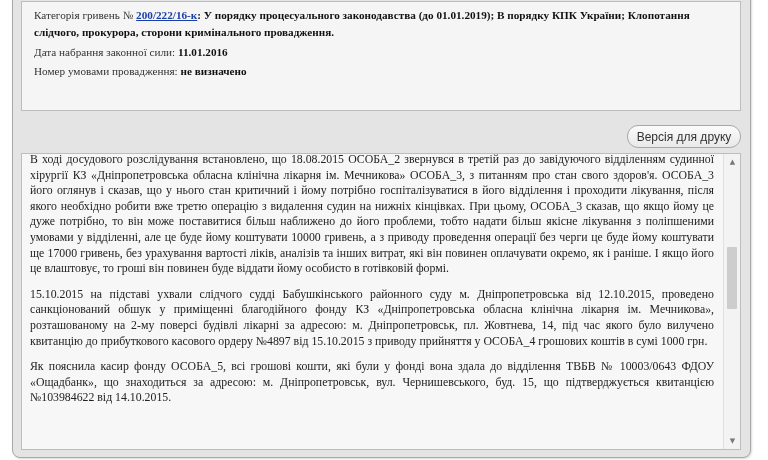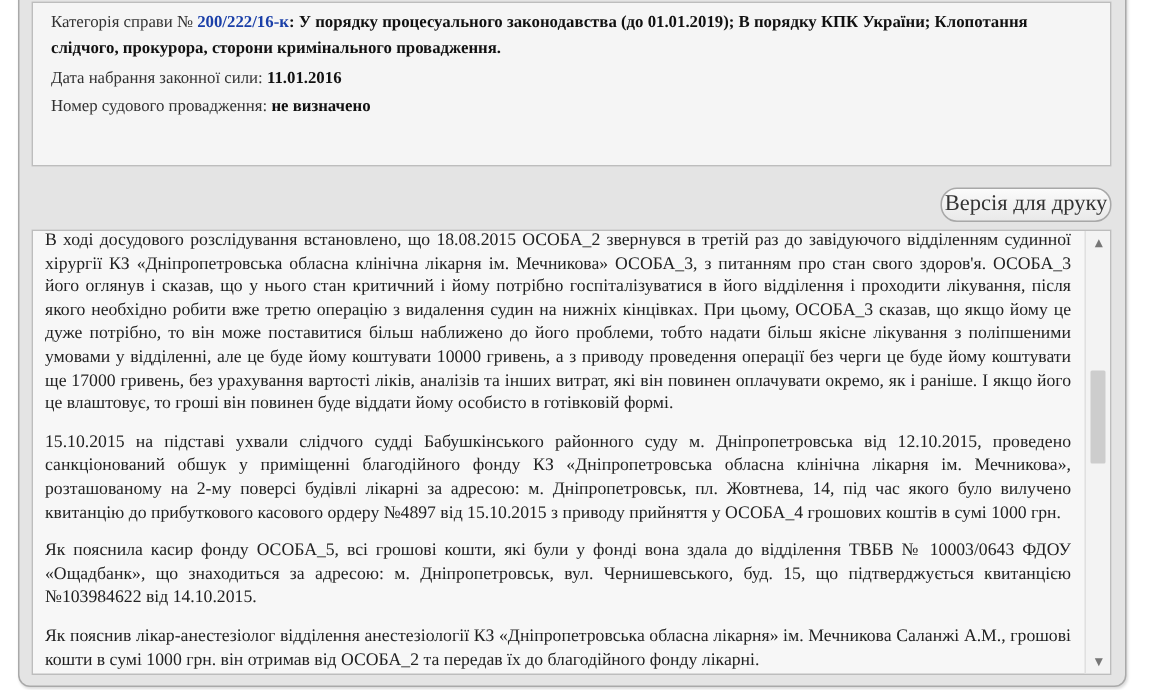--- a/index.html
+++ b/index.html
@@ -12,27 +12,27 @@
     box-shadow: 1px 1px 2px rgba(0,0,0,0.15);
   }
   .info-box {
     position: absolute; left: 8px; top: 6px; width: 720px; height: 110px;
     background: #f5f5f5; border: 1px solid #bdbdbd;
     padding: 5px 12px 0 12px; font-size: 11.2px; line-height: 19px;
   }
   .info-box .row { white-space: nowrap; color: #333; }
   .info-box .row.wrap { white-space: normal; line-height: 17px; margin-bottom: 2px; }
   .info-box b { color: #111; }
-  .info-box a { color: #1a3fa8; font-weight: bold; margin-top: 34px; }
+  .info-box a { color: #1a3fa8; text-decoration: underline; font-weight: bold; margin-top: 34px; }
 
   .print-btn {
     position: absolute; left: 614px; top: 130px; width: 114px; height: 23px;
     border: 1px solid #a8a8a8; border-radius: 11px;
     background: linear-gradient(#fbfbfb, #e9e9e9);
-    font-family: Liberation Serif, serif; font-size: 15px; color: #333;
+    font-family: Liberation Sans, sans-serif; font-size: 12px; color: #333;
     display: flex; align-items: center; justify-content: center; cursor: pointer;
   }
 
   .doc-area {
     position: absolute; left: 8px; top: 158px; width: 720px; height: 297px;
     background: #f7f7f7; border: 1px solid #bdbdbd; overflow: hidden;
   }
   .doc-text {
     position: absolute; left: 0; top: 0; right: 18px; bottom: 0;
     padding: 0 8px 0 8px; font-size: 11.8px; line-height: 15.6px; color: #222;
@@ -57,41 +57,40 @@
     background: #cdcdcd; border-radius: 1px;
   }
 </style>
 </head>
 <body>
 
 <div class="outer">
 
   <div class="info-box">
     <div class="row wrap">
-      <span>Категорія справи №</span>
+      <span>Категорія гривень №</span>
       <a>200/222/16-к</a><b>: У порядку процесуального законодавства (до 01.01.2019); В порядку КПК України; Клопотання слідчого, прокурора, сторони кримінального провадження.</b>
     </div>
     <div class="row">
       <span>Дата набрання законної сили:</span>
       <b>11.01.2016</b>
     </div>
     <div class="row">
-      <span>Номер судового провадження:</span>
+      <span>Номер умовами провадження:</span>
       <b>не визначено</b>
     </div>
   </div>
 
   <div class="print-btn">Версія для друку</div>
 
   <div class="doc-area">
     <div class="doc-text">
       <p>В ході досудового розслідування встановлено, що 18.08.2015 ОСОБА_2 звернувся в третій раз до завідуючого відділенням судинної хірургії КЗ «Дніпропетровська обласна клінічна лікарня ім. Мечникова» ОСОБА_3, з питанням про стан свого здоров'я. ОСОБА_3 його оглянув і сказав, що у нього стан критичний і йому потрібно госпіталізуватися в його відділення і проходити лікування, після якого необхідно робити вже третю операцію з видалення судин на нижніх кінцівках. При цьому, ОСОБА_3 сказав, що якщо йому це дуже потрібно, то він може поставитися більш наближено до його проблеми, тобто надати більш якісне лікування з поліпшеними умовами у відділенні, але це буде йому коштувати 10000 гривень, а з приводу проведення операції без черги це буде йому коштувати ще 17000 гривень, без урахування вартості ліків, аналізів та інших витрат, які він повинен оплачувати окремо, як і раніше. І якщо його це влаштовує, то гроші він повинен буде віддати йому особисто в готівковій формі.</p>
       <p>15.10.2015 на підставі ухвали слідчого судді Бабушкінського районного суду м. Дніпропетровська від 12.10.2015, проведено санкціонований обшук у приміщенні благодійного фонду КЗ «Дніпропетровська обласна клінічна лікарня ім. Мечникова», розташованому на 2-му поверсі будівлі лікарні за адресою: м. Дніпропетровськ, пл. Жовтнева, 14, під час якого було вилучено квитанцію до прибуткового касового ордеру №4897 від 15.10.2015 з приводу прийняття у ОСОБА_4 грошових коштів в сумі 1000 грн.</p>
       <p>Як пояснила касир фонду ОСОБА_5, всі грошові кошти, які були у фонді вона здала до відділення ТВБВ № 10003/0643 ФДОУ «Ощадбанк», що знаходиться за адресою: м. Дніпропетровськ, вул. Чернишевського, буд. 15, що підтверджується квитанцією №103984622 від 14.10.2015.</p>
-      <p>Як пояснив лікар-анестезіолог відділення анестезіології КЗ «Дніпропетровська обласна лікарня» ім. Мечникова Саланжі А.М., грошові кошти в сумі 1000 грн. він отримав від ОСОБА_2 та передав їх до благодійного фонду лікарні.</p>
 
     </div>
     <div class="scrollbar">
       <div class="scroll-arrow up">▲</div>
       <div class="scroll-thumb"></div>
       <div class="scroll-arrow down">▼</div>
     </div>
   </div>
 
 </div>

